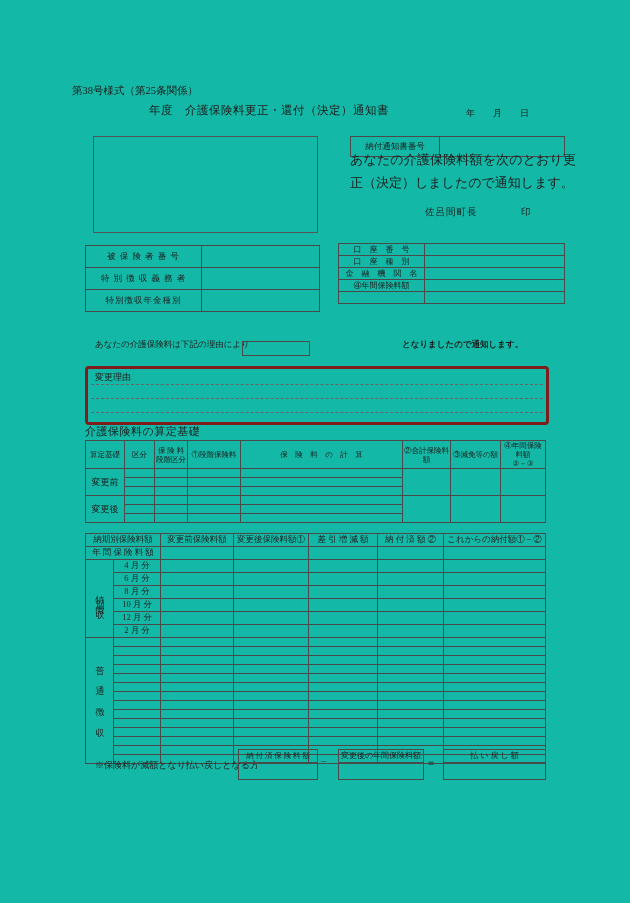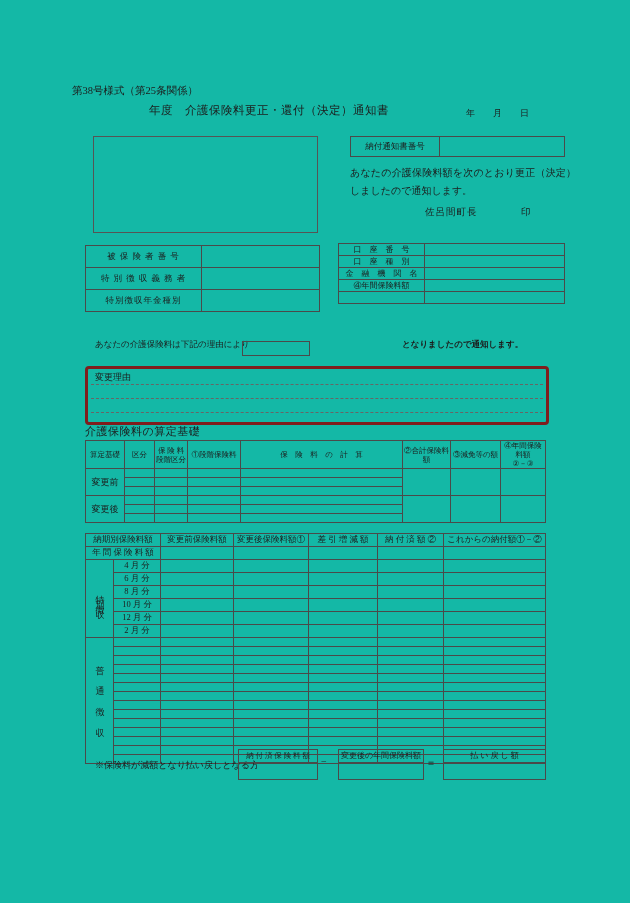--- a/index.html
+++ b/index.html
@@ -19,21 +19,21 @@
   .date-line{left:466px;top:107px;font-size:9px;}
 
   .window-box{left:93px;top:136px;width:223px;height:95px;border:1px solid #555;}
 
   table{border-collapse:collapse;table-layout:fixed;}
   td,th{border:1px solid #4a4a4a;padding:0;font-weight:normal;overflow:hidden;text-align:center;vertical-align:middle;}
 
   .notice-number{left:350px;top:136px;width:215px;}
   .notice-number td{height:19px;font-size:8.5px;}
   .notice-number .lbl{width:88px;}
-  .notice-text{left:350px;top:164px;width:226px;font-size:10px;line-height:1.8;text-align:justify;}
+  .notice-text{left:350px;top:148px;width:226px;font-size:13px;line-height:1.8;text-align:justify;}
   .mayor{left:425px;top:206px;font-size:9.5px;letter-spacing:1px;}
   .seal{left:521px;top:206px;font-size:9.5px;}
 
   .insured{left:85px;top:245px;width:235px;}
   .insured td{height:21px;font-size:8.5px;}
   .insured .lbl{width:115px;letter-spacing:1px;}
 
   .account{left:338px;top:243px;width:227px;padding-left:48px;}
   .account td{height:11px;font-size:8px;}
   .account .lbl{width:85px;}

